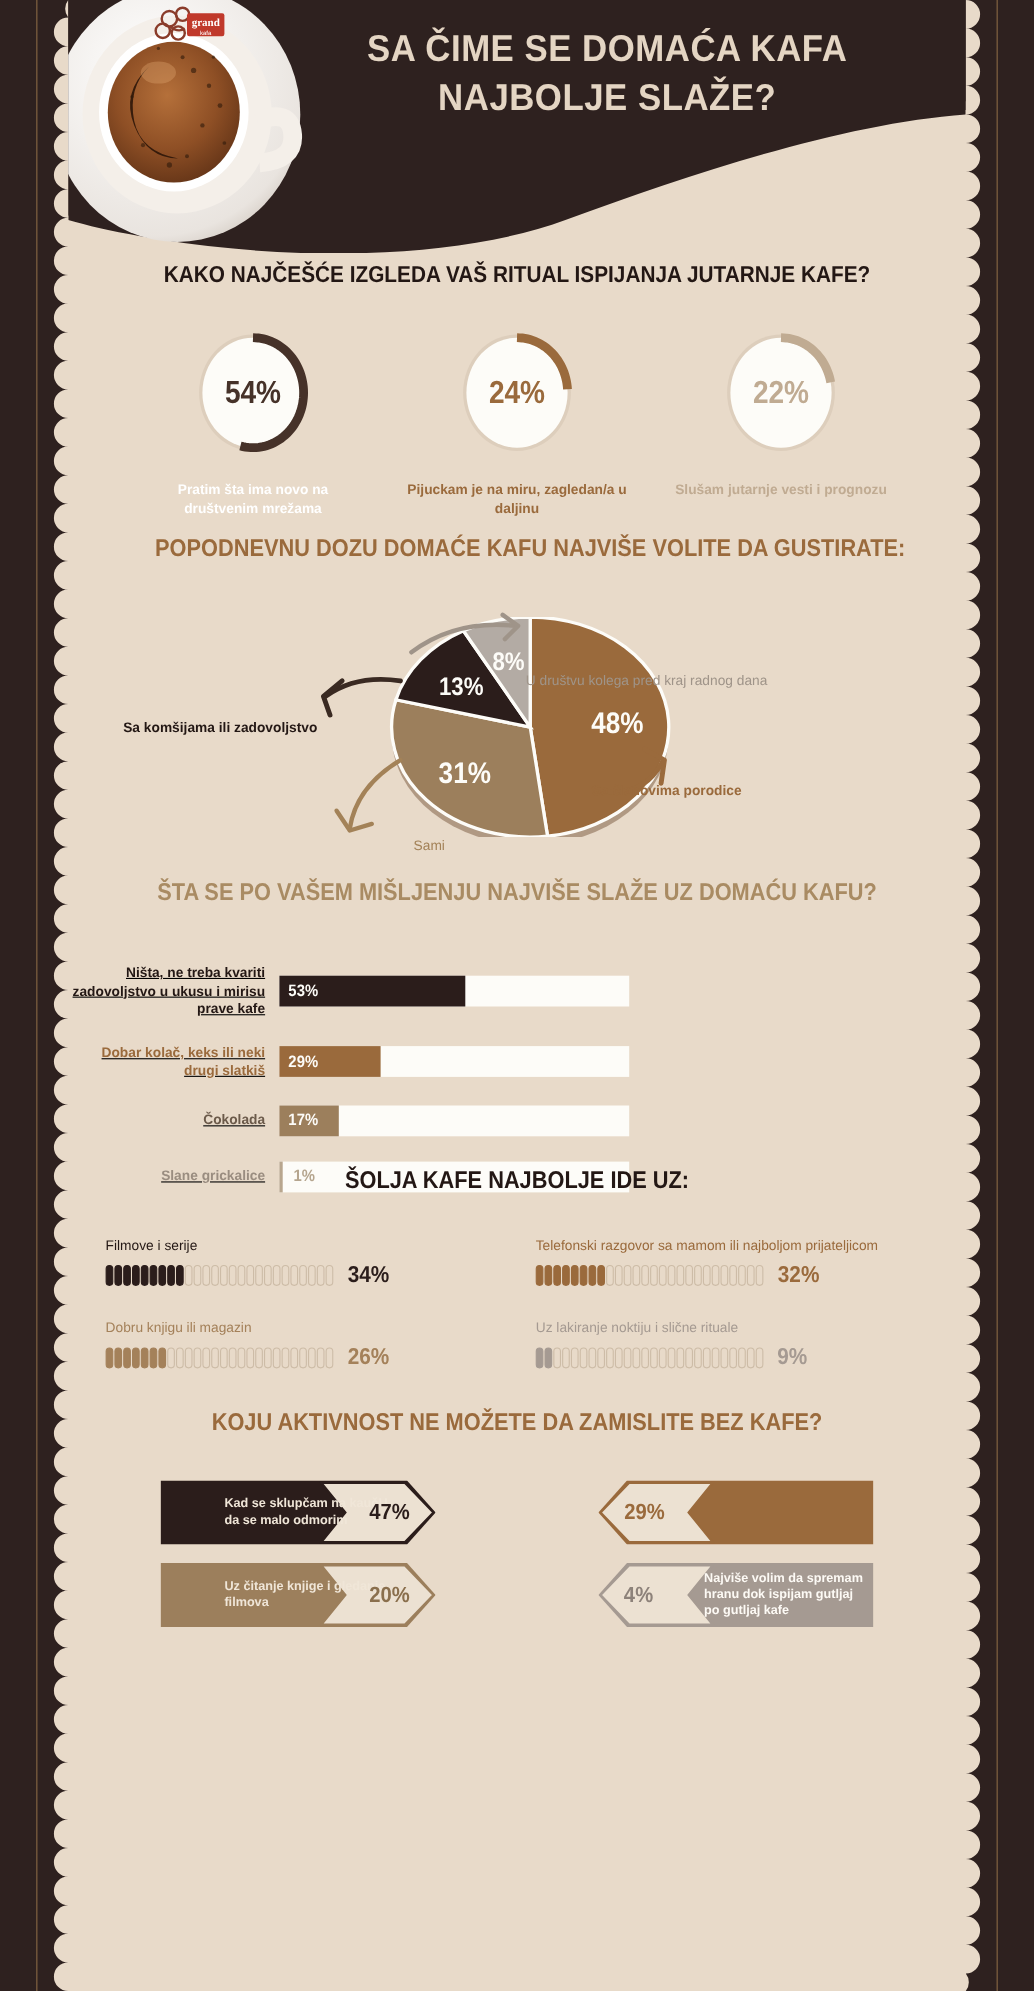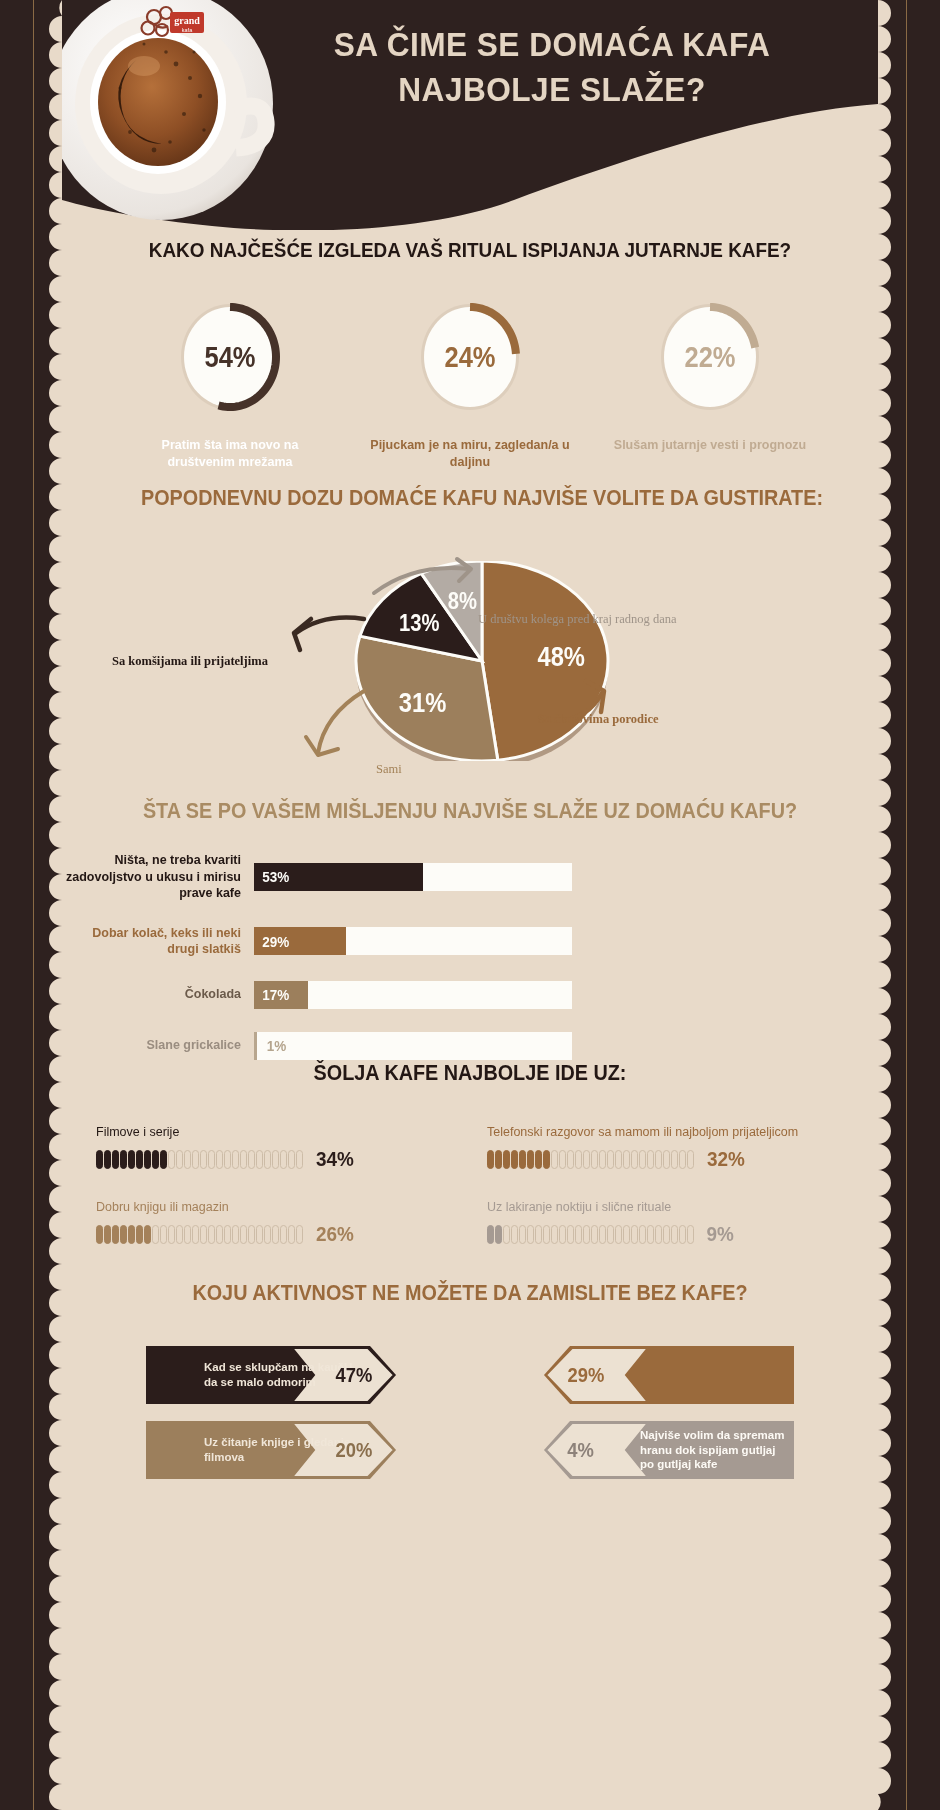--- a/index.html
+++ b/index.html
@@ -60,25 +60,25 @@
   .donut .pct {
     position:absolute; inset:0; display:flex; align-items:center; justify-content:center;
     font-size:29px; font-weight:bold; transform:scaleX(.88);
   }
   .donut-lab { margin-top:18px; font-size:12.5px; font-weight:bold; line-height:1.35; }
 
   
   #sec2 { position:absolute; left:74px; top:485px; width:816px; }
   #pie-area { position:relative; height:250px; margin-top:22px; }
   #pie { position:absolute; left:258px; top:28px; }
-  .pie-lab { position:absolute; font-size:12.5px; line-height:1.3;font-family:Liberation Serif, serif; }
+  .pie-lab { position:absolute; font-size:12.5px; line-height:1.3; }
 
   
   #sec3 { position:absolute; left:62px; top:798px; width:816px; }
-  .bars { margin-top:28px; }
+  .bars { margin-top:52px;text-decoration:underline; }
   .bar-row { display:flex; align-items:center; margin-bottom:23px; }
   .bar-lab { width:192px; text-align:right; padding-right:13px; font-size:12.5px; font-weight:bold; line-height:1.32; }
   .bar-track { position:relative; width:318px; height:28px; background:#fdfcf8; }
   .bar-fill { position:absolute; left:0; top:0; bottom:0; display:flex; align-items:center; }
   .bar-val { font-size:15px; font-weight:bold; padding-left:7px; transform:scaleX(.9); white-space:nowrap; }
 
   
   #sec4 { position:absolute; left:62px; top:1060px; width:816px; }
   .tally-grid { display:flex; flex-wrap:wrap; margin-top:38px; padding-left:34px; }
   .tally-cell { width:50%; margin-bottom:28px; }
@@ -240,21 +240,21 @@
       <path d="M237,86 l-17,14 l6,17" fill="none" stroke="#3a2a22" stroke-width="4.5" stroke-linecap="round" stroke-linejoin="round"></path>
 
       <path d="M290,158 q-40,24 -46,62" fill="none" stroke="#a38258" stroke-width="4" stroke-linecap="round"></path>
       <path d="M232,204 l12,18 l20,-6" fill="none" stroke="#a38258" stroke-width="4" stroke-linecap="round" stroke-linejoin="round"></path>
 
       <path d="M466,184 q42,12 62,-24" fill="none" stroke="#9a6a3c" stroke-width="4.5" stroke-linecap="round"></path>
       <path d="M512,148 l18,10 l-3,21" fill="none" stroke="#9a6a3c" stroke-width="4.5" stroke-linecap="round" stroke-linejoin="round"></path>
     </svg>
 
     <div class="pie-lab" style="left:404px;top:78px;color:#9f9489;">U društvu kolega pred kraj radnog dana</div>
-    <div class="pie-lab" style="left:38px;top:120px;color:#231714;font-weight:bold;">Sa komšijama ili prijateljima</div>
+    <div class="pie-lab" style="left:38px;top:120px;color:#231714;font-weight:bold;">Sa komšijama ili zadovoljstvo</div>
     <div class="pie-lab" style="left:464px;top:178px;color:#9a6a3c;font-weight:bold;">Sa članovima porodice</div>
     <div class="pie-lab" style="left:302px;top:228px;color:#a38258;">Sami</div>
   </div>
 </div>
 
 <div id="sec3">
   <div class="sec-h tan">ŠTA SE PO VAŠEM MIŠLJENJU NAJVIŠE SLAŽE UZ DOMAĆU KAFU?</div>
   <div class="bars" id="bars">
       <div class="bar-row">
       <div class="bar-lab" style="color:#231714">Ništa, ne treba kvariti zadovoljstvo u ukusu i mirisu prave kafe</div>

